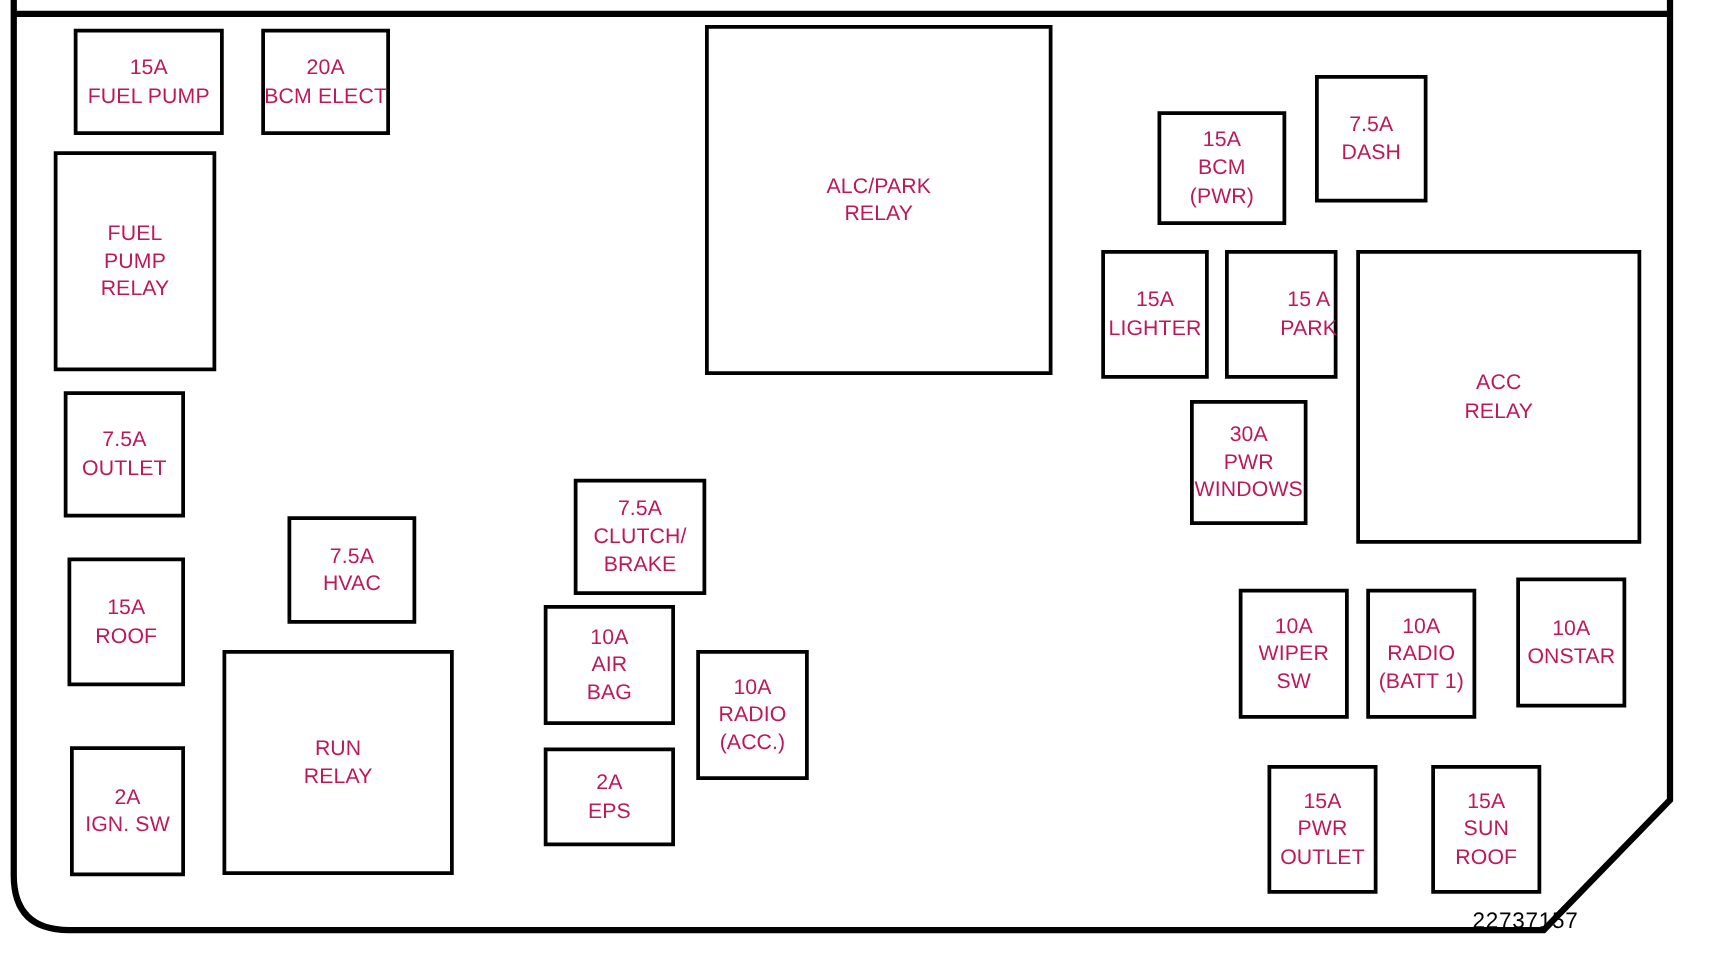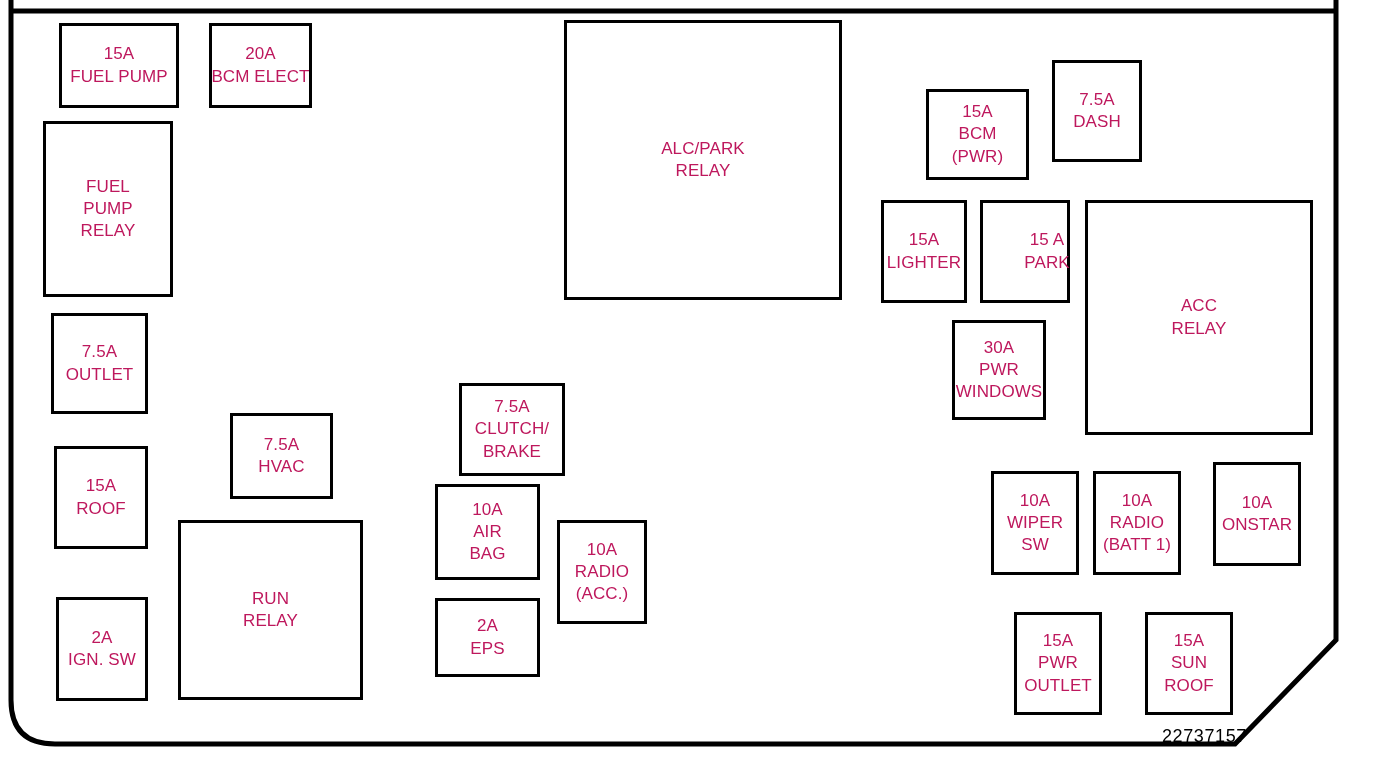--- a/index.html
+++ b/index.html
@@ -46,20 +46,21 @@
   .fuse-box .line {
     display: block;
   }
   .part-number {
     position: absolute;
     color: #000000;
     font-family: "Liberation Sans", sans-serif;
     font-size: 18px;
     letter-spacing: 0.6px;
     white-space: nowrap;
+    margin-left: 16px;
   }
 </style>
 </head>
 <body>
 
 <div id="diagram-root">
 
   <svg id="panel-outline" viewBox="0 0 1373 768" width="1373" height="768" xmlns="http://www.w3.org/2000/svg">
     <path d="M 11 0
              L 11 700

